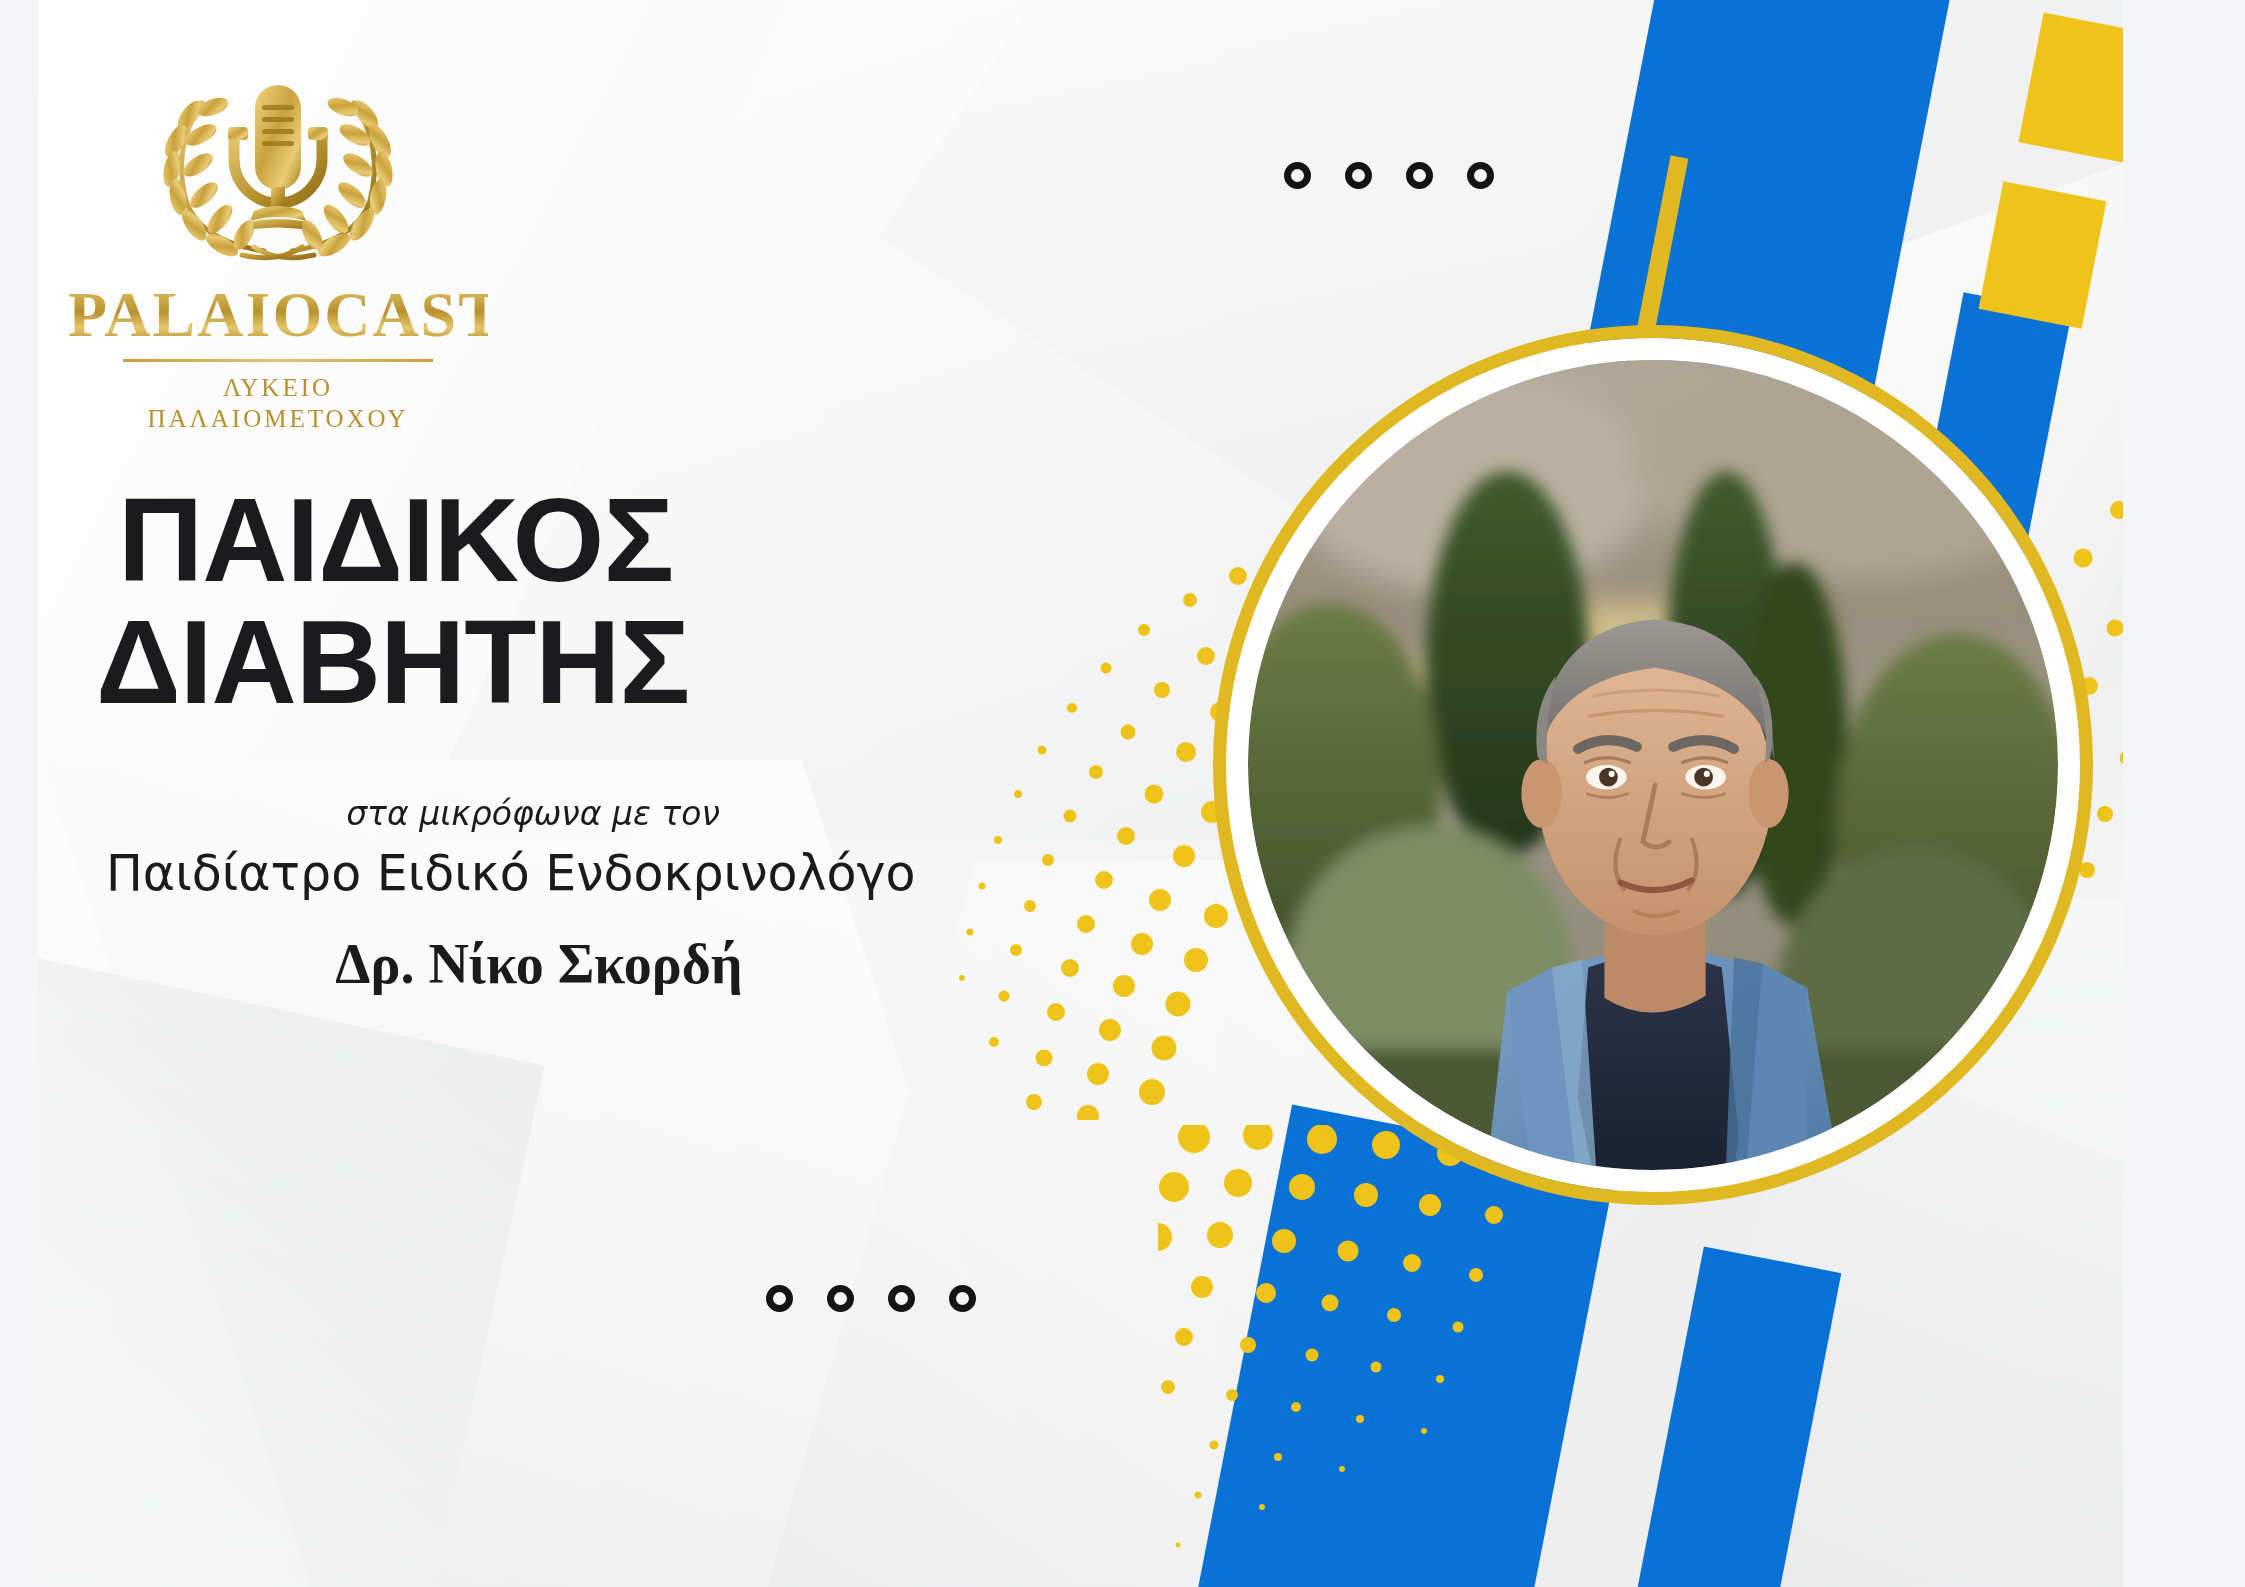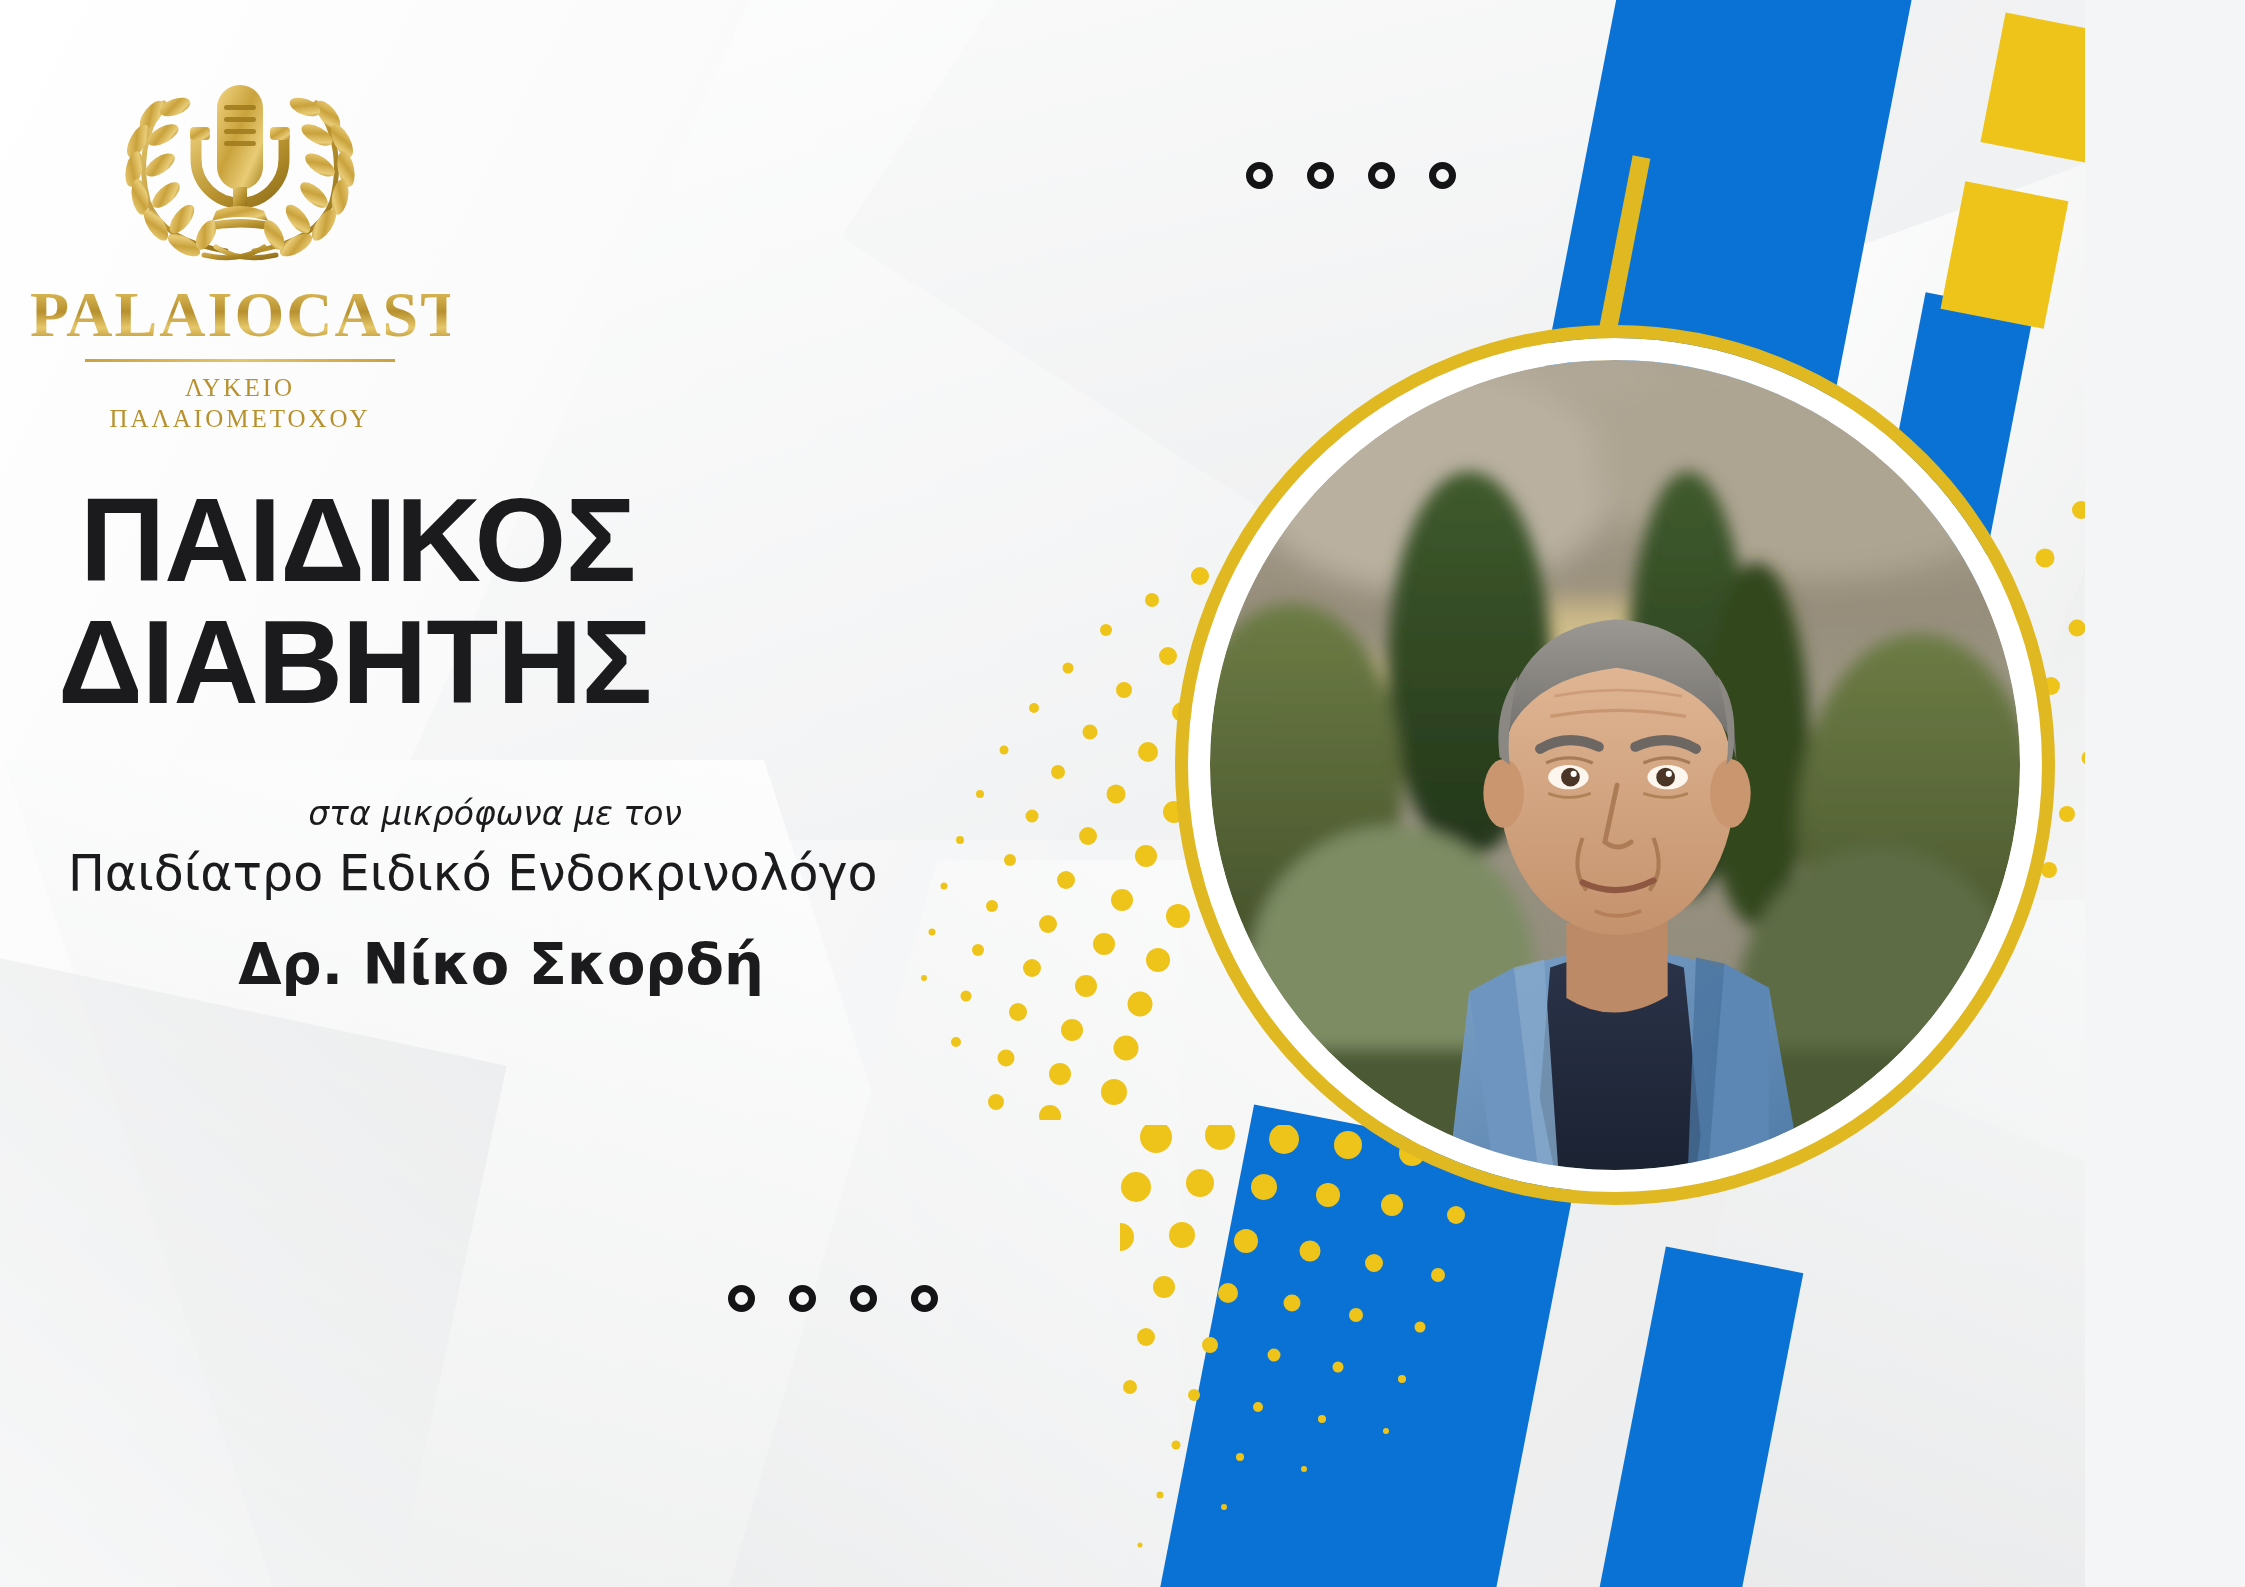--- a/index.html
+++ b/index.html
@@ -8,20 +8,21 @@
     font-family:"DejaVu Sans", sans-serif;
     background:#f4f5f6;
   }
 
   #poster {
     position:relative;
     width:2085px; height:1587px;
     overflow:hidden;
     background:
       linear-gradient(135deg,#fbfbfc 0%,#f2f3f4 45%,#ececed 100%);
+    margin-left: 38px;
   }
 
   
   .facet { position:absolute; pointer-events:none; }
 
   .facet.f1 { left:0; top:0; width:1180px; height:1587px;
     background:linear-gradient(118deg, #ffffff 0%, #fafafb 40%, #f1f2f3 100%); }
   .facet.f2 { left:620px; top:-260px; width:900px; height:1100px;
     background:linear-gradient(160deg,#ffffff 0%, #f0f1f2 100%);
     transform:skewX(-24deg); opacity:.85; }
@@ -138,21 +139,21 @@
     letter-spacing:-1px;
   }
   .headline .l1 { text-align:left; padding-left:22px; }
   .headline .l2 { text-align:left; padding-right:290px; }
 
   .blurb { position:absolute; left:20px; top:790px; width:1010px; }
   .blurb div { color:#1b1b1d; line-height:1.46; }
   .blurb .b1 { font-size:49px; text-align:left;  padding-left:18px; }
   .blurb .b2 { font-size:33px; text-align:center; font-style:italic; padding-right:60px;}
   .blurb .b3 { font-size:49px; text-align:left;  padding-left:48px; }
-  .blurb .b4 { font-size:56px; text-align:center; font-weight:700; padding-right:48px; margin-top:14px;}
+  .blurb .b4 { font-size:56px; text-align:center; font-weight:700; padding-right:48px; margin-top:14px;font-family:Liberation Serif, serif;}
 
   
   .dotrow { position:absolute; display:flex; gap:34px; }
   .dotrow .o {
     width:27px; height:27px; border-radius:50%;
     border:7px solid #141416;
   }
   .dotrow.top { left:1246px; top:162px; }
   .dotrow.bottom { left:728px; top:1285px; }
 </style>

